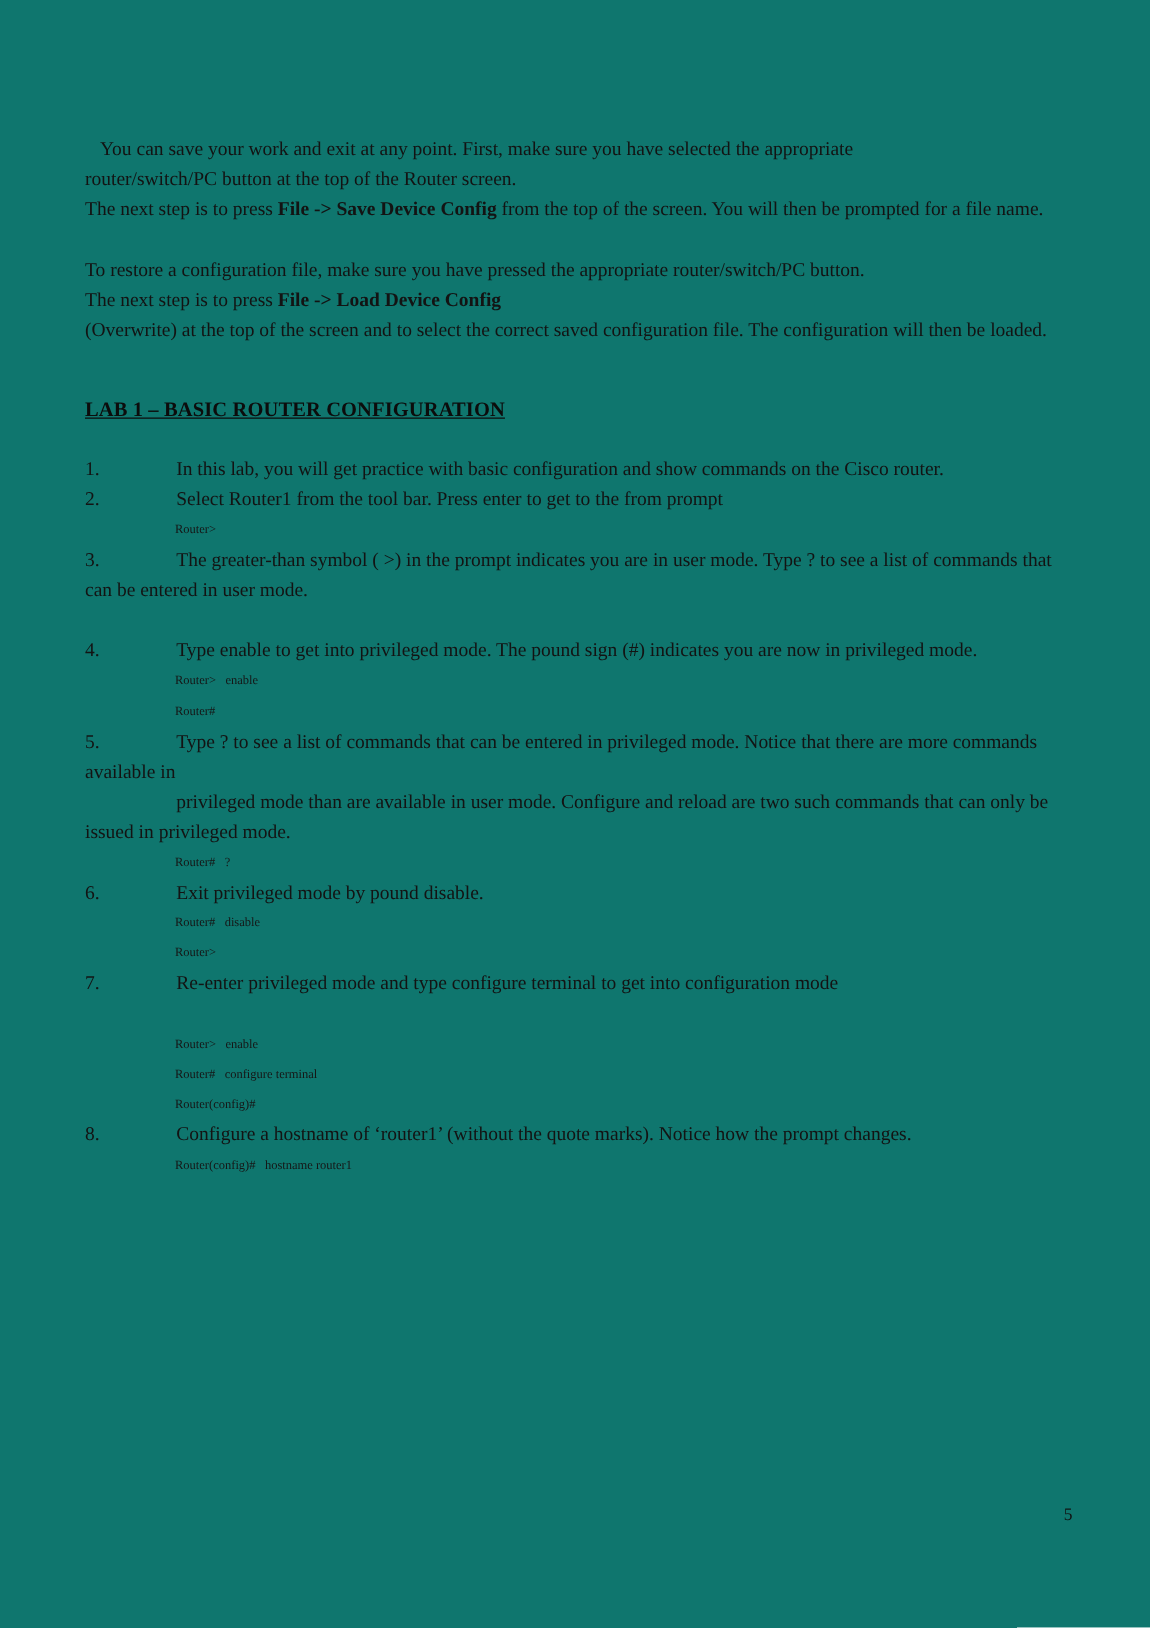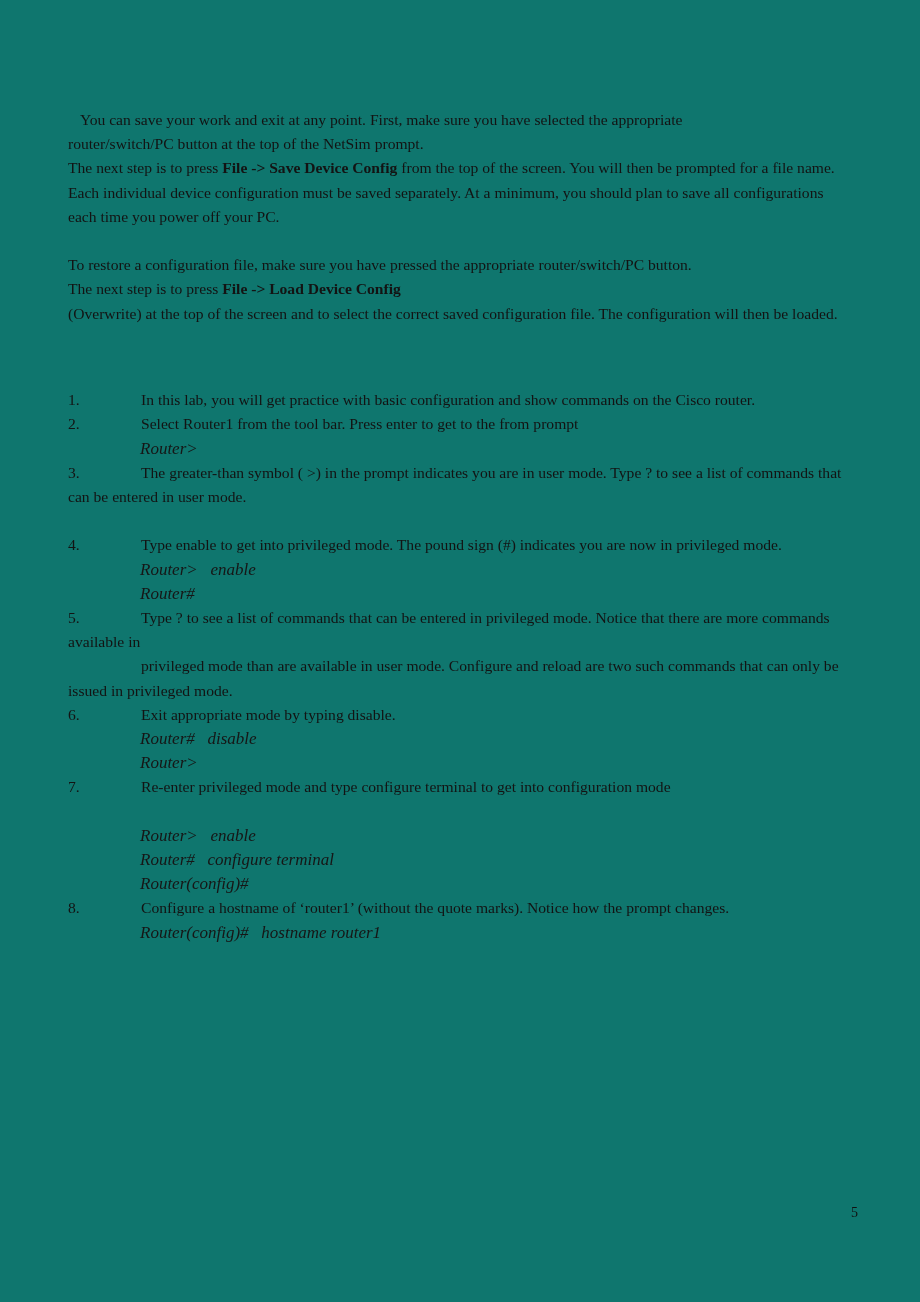--- a/index.html
+++ b/index.html
@@ -68,66 +68,65 @@
     display: inline-block;
     width: 73px;
   }
 
   .cli-block {
     margin: 0;
     padding: 0;
   }
   .cli-line {
     font-family: "Liberation Serif", "DejaVu Serif", serif;
-    font-size: 17px;
+    font-size: 10px;
     line-height: 24.2px;
     padding-left: 72px;
     white-space: pre;
     color: #161616;
-    font-style: italic;
   }
 
   .page-number {
     position: absolute;
     right: 62px;
     top: 1205px;
     font-size: 14px;
     line-height: 16px;
     color: #111111;
   }
 </style>
 </head>
 <body>
 
 <div class="page">
   <div class="content">
 
     <p class="para indent-first">You can save your work and exit at any point.    First, make sure you have selected the appropriate</p>
-    <p class="para">router/switch/PC button at the top of the NetSim prompt.</p>
+    <p class="para">router/switch/PC button at the top of the Router screen.</p>
 
     <p class="para">
       <span>The next step is to press </span><span class="bold">File -&gt; Save Device Config</span><span> from the top of the screen. You will then be prompted for a file name.</span>
     </p>
 
-    <p class="para">Each individual device configuration must be saved separately.    At a minimum, you should plan to save all configurations each time you power off your PC.</p>
 
     <div class="spacer"></div>
 
     <p class="para">To restore a configuration file, make sure you have pressed the appropriate router/switch/PC button.</p>
 
     <p class="para">
       <span>The next step is to press  </span><span class="bold">File -&gt; Load Device Config</span>
     </p>
 
     <p class="para">(Overwrite) at the top of the screen    and to select the correct saved configuration file.    The configuration will then be loaded.</p>
 
 
     <div class="spacer"></div>
     <div class="spacer" style="height:14px"></div>
 
+    <h2 class="lab-heading">LAB 1 – BASIC ROUTER CONFIGURATION</h2>
 
     <div class="spacer"></div>
 
     <div class="list-item">
       <span class="num">1.</span>
       <span class="body"><span class="first-line-pad"></span><span>In this lab, you will get practice with basic configuration and show commands on the Cisco router.</span></span>
     </div>
 
     <div class="list-item">
       <span class="num">2.</span>
@@ -152,24 +151,27 @@
       <div class="cli-line">Router#</div>
     </div>
 
     <div class="list-item">
       <span class="num">5.</span>
       <span class="body"><span class="first-line-pad"></span><span>Type ? to see a list of commands that can be entered in privileged mode.    Notice that there are more commands available in</span></span>
     </div>
     <div class="list-item" style="padding-left:73px">
       <span class="body"><span class="first-line-pad"></span><span>privileged mode than are available in user mode.    Configure and reload are two such commands that can only be issued in privileged mode.</span></span>
     </div>
+    <div class="cli-block">
+      <div class="cli-line">Router#   ?</div>
+    </div>
 
     <div class="list-item">
       <span class="num">6.</span>
-      <span class="body"><span class="first-line-pad"></span><span>Exit appropriate mode by typing disable.</span></span>
+      <span class="body"><span class="first-line-pad"></span><span>Exit privileged mode by pound disable.</span></span>
     </div>
     <div class="cli-block">
       <div class="cli-line">Router#   disable</div>
       <div class="cli-line">Router&gt;</div>
     </div>
 
     <div class="list-item">
       <span class="num">7.</span>
       <span class="body"><span class="first-line-pad"></span><span>Re-enter privileged mode and type configure terminal to get into configuration mode</span></span>
     </div>

